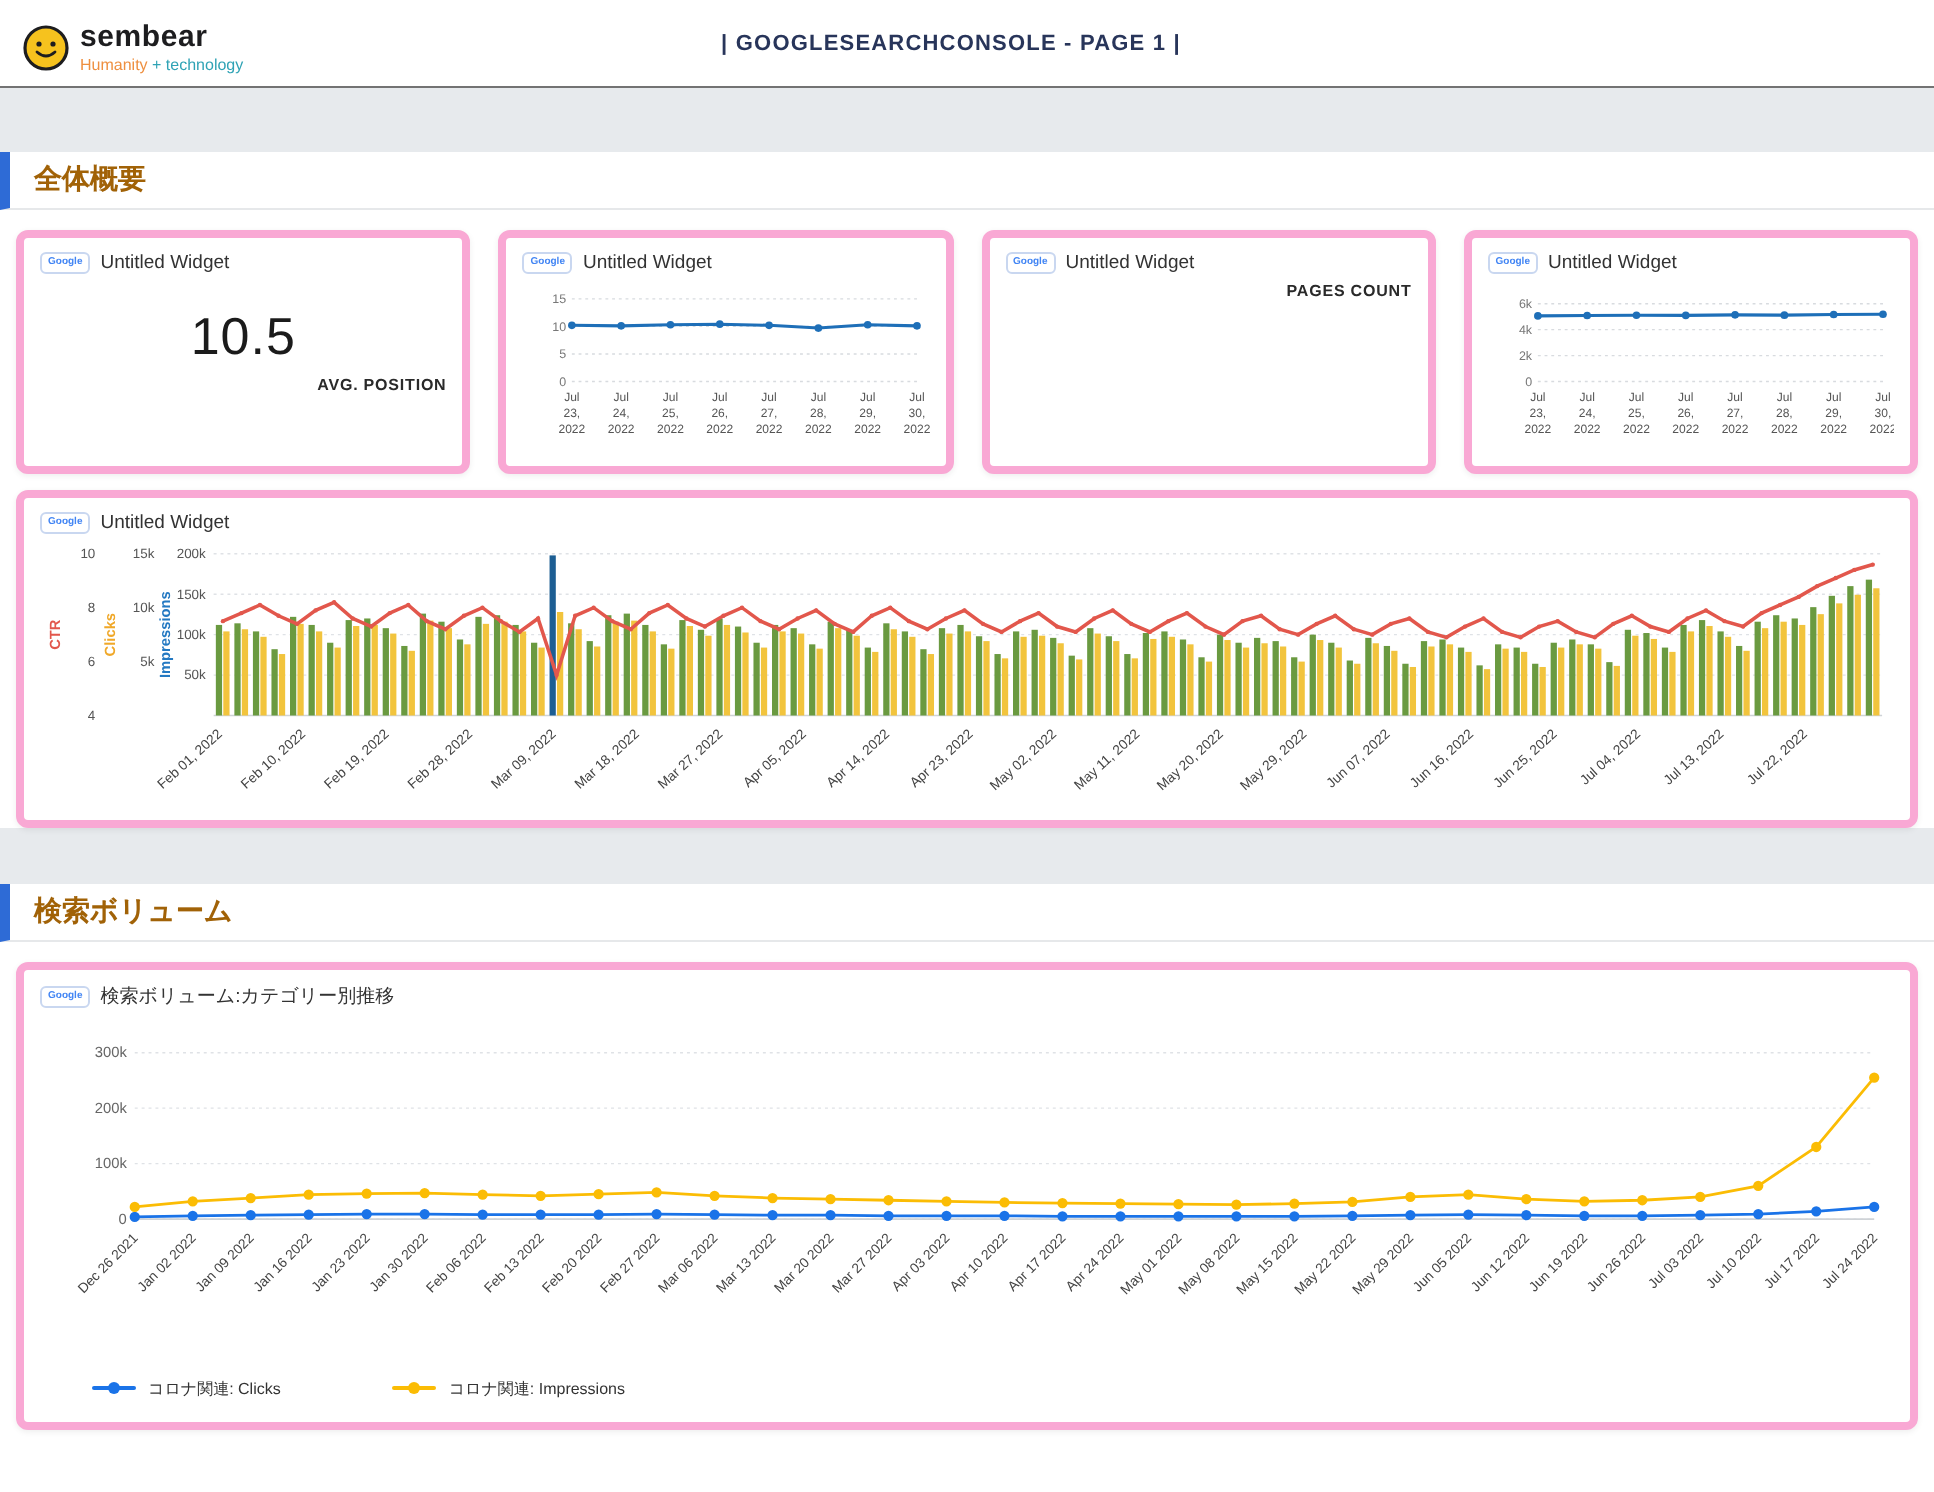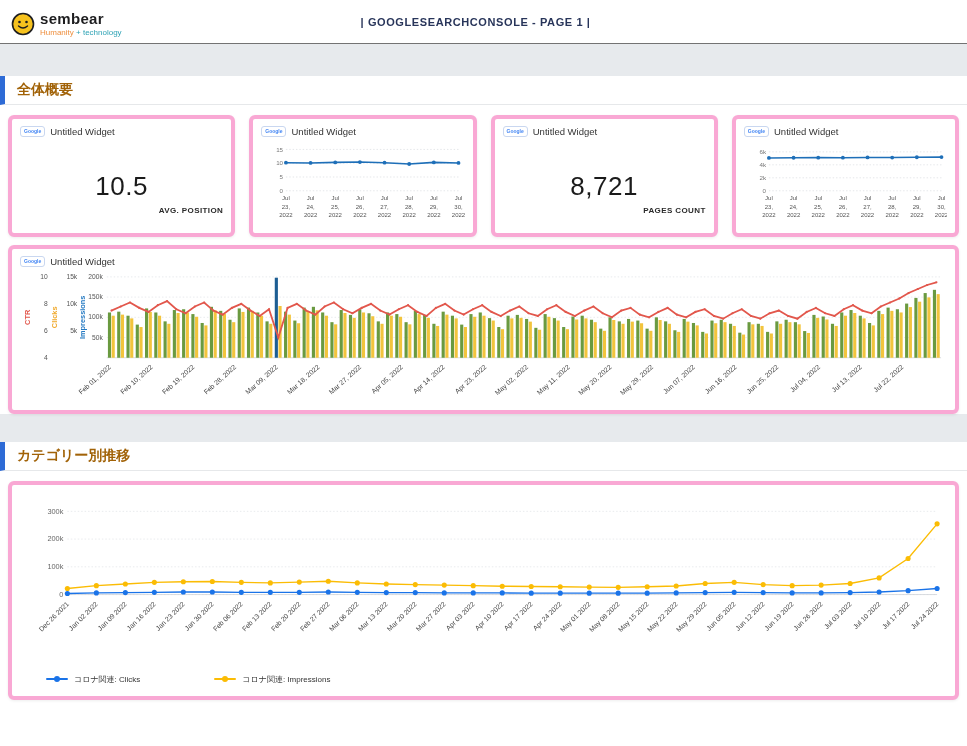--- a/index.html
+++ b/index.html
@@ -16,25 +16,25 @@
   .gap{height:32px}
   .gap2{height:16px}
   .block{background:#fff}
   .band{display:flex;align-items:center;height:28px;border-left:5px solid #2e6bd6;border-bottom:1px solid #e6e8ea;background:#fff;padding-left:12px;font-size:14px;font-weight:bold;color:#a16207}
   .cards{display:flex;gap:14px;padding:10px 8px 8px;background:#fff}
   .card{background:#fff;border:4px solid #f9a8d4;border-radius:6px;box-shadow:0 1px 3px rgba(0,0,0,.07);padding:7px 8px;box-sizing:border-box}
   .cards .card{flex:1;height:122px}
   .card-head{display:flex;align-items:center;gap:5px;margin-bottom:2px}
   .gicon{border:1px solid #c9d7f0;border-radius:3px;font-size:5px;color:#4285f4;padding:2px 3px;font-weight:bold;line-height:1;background:#fff}
   .card-title{font-size:9.5px;color:#333}
-  .kpi-value{text-align:center;font-size:26px;color:#1b1b1b;margin-top:34px;letter-spacing:.5px}
+  .kpi-value{text-align:center;font-size:26px;color:#1b1b1b;margin-top:16px;letter-spacing:.5px}
   .kpi-label{text-align:right;font-size:8px;font-weight:bold;color:#2a2a2a;letter-spacing:.4px;margin-top:4px}
   .wide{margin:0 8px 12px}
   .chart svg{display:block;width:100%}
-  .legend{display:flex;gap:74px;padding:2px 0 4px 26px;align-items:center}
+  .legend{display:flex;gap:56px;padding:2px 0 4px 26px;align-items:center}
   .legend-item{display:flex;align-items:center;gap:6px;font-size:8px;color:#333}
   .lm{width:22px;height:2px;position:relative;border-radius:1px;display:inline-block}
   .ld{position:absolute;left:8px;top:-2px;width:6px;height:6px;border-radius:50%}
   .filler{height:52px;background:#fff}
 </style>
 </head>
 <body>
 
 <header class="hdr">
   <div class="logo">
@@ -120,21 +120,20 @@
             <text x="206" y="81" font-size="6.3" fill="#555" text-anchor="middle">2022</text>
           </svg>
         </div>
     </div>
 
     <div class="card">
       <div class="card-head">
         <span class="gicon">Google</span>
         <span class="card-title">Untitled Widget</span>
       </div>
-      <div class="kpi-value">8,721</div>
       <div class="kpi-label">PAGES COUNT</div>
     </div>
 
     <div class="card">
       <div class="card-head">
         <span class="gicon">Google</span>
         <span class="card-title">Untitled Widget</span>
       </div>
       <div class="chart">
           <svg viewBox="0 0 212 96">
@@ -502,23 +501,27 @@
           <text x="0" y="0" font-size="7" fill="#444" text-anchor="end" transform="translate(854.1,100) rotate(-42)">Jul 13, 2022</text>
           <text x="0" y="0" font-size="7" fill="#444" text-anchor="end" transform="translate(896.4,100) rotate(-42)">Jul 22, 2022</text>
         </svg>
       </div>
   </div>
 </section>
 
 <div class="gap2"></div>
 
 <section class="block">
-  <div class="band">カテゴリー別推移</div>
+  <div class="band">検索ボリューム</div>
 
   <div class="card wide" style="margin-top:10px">
+    <div class="card-head">
+      <span class="gicon">Google</span>
+      <span class="card-title">検索ボリューム:カテゴリー別推移</span>
+    </div>
     <div class="chart">
         <svg viewBox="0 0 940 182">
           <line x1="48" y1="104" x2="930" y2="104" stroke="#dfe2e6" stroke-width="0.7" stroke-dasharray="1.5 2"></line>
           <text x="44" y="106.4" font-size="7.5" fill="#666" text-anchor="end">0</text>
           <line x1="48" y1="75.875" x2="930" y2="75.875" stroke="#dfe2e6" stroke-width="0.7" stroke-dasharray="1.5 2"></line>
           <text x="44" y="78.275" font-size="7.5" fill="#666" text-anchor="end">100k</text>
           <line x1="48" y1="47.75" x2="930" y2="47.75" stroke="#dfe2e6" stroke-width="0.7" stroke-dasharray="1.5 2"></line>
           <text x="44" y="50.15" font-size="7.5" fill="#666" text-anchor="end">200k</text>
           <line x1="48" y1="19.625" x2="930" y2="19.625" stroke="#dfe2e6" stroke-width="0.7" stroke-dasharray="1.5 2"></line>
           <text x="44" y="22.025" font-size="7.5" fill="#666" text-anchor="end">300k</text>

